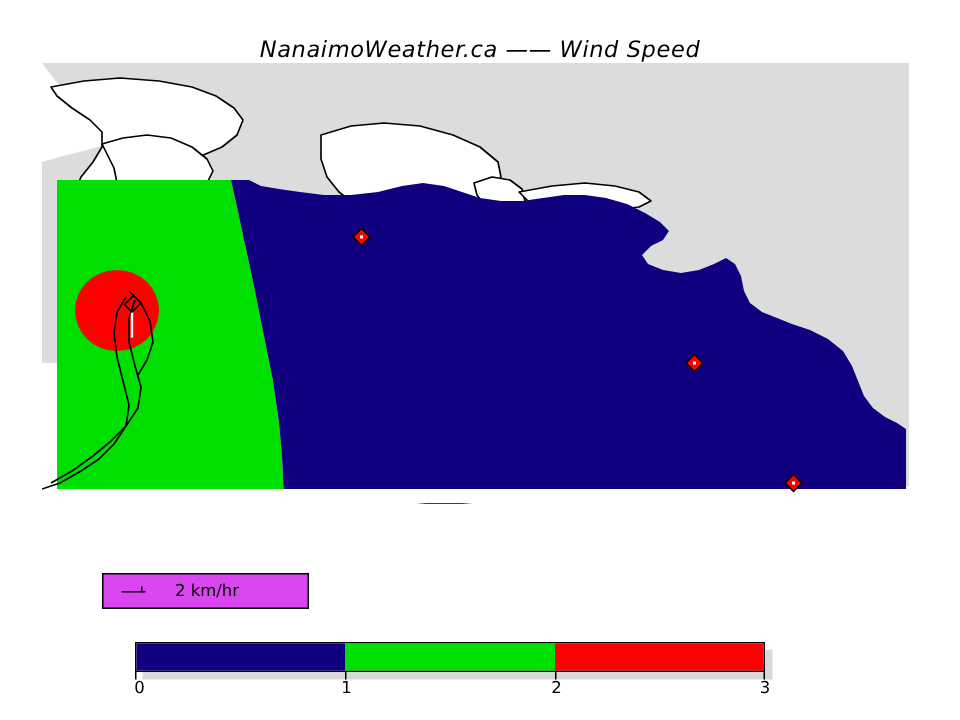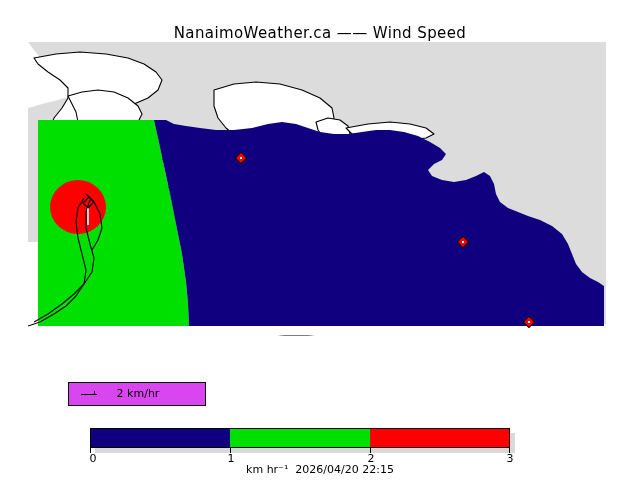--- a/index.html
+++ b/index.html
@@ -13,20 +13,21 @@
   #root{position:absolute;left:0;top:0;width:640px;height:480px;}
 
   
   .title{
     position:absolute;left:0;top:24px;width:640px;
     text-align:center;
     font-size:15px;
     letter-spacing:0.4px;
     color:#000000;
     white-space:pre;
+    font-style:italic;
   }
 
   
   .map-frame{
     position:absolute;
     left:28px;top:42px;
     width:578px;height:294px;
     background:#ffffff;
     overflow:hidden;
   }
@@ -228,15 +229,14 @@
     <div class="cbar-tick" style="left:419px"></div>
   </div>
 
   <div class="cbar-tick-labels">
     <span class="cbar-tick-label" style="left:93px">0</span>
     <span class="cbar-tick-label" style="left:231px">1</span>
     <span class="cbar-tick-label" style="left:371px">2</span>
     <span class="cbar-tick-label" style="left:510px">3</span>
   </div>
 
-  <div class="cbar-caption">km hr⁻¹  2026/04/20 22:15</div>
 
 </div>
 
 </body></html>

